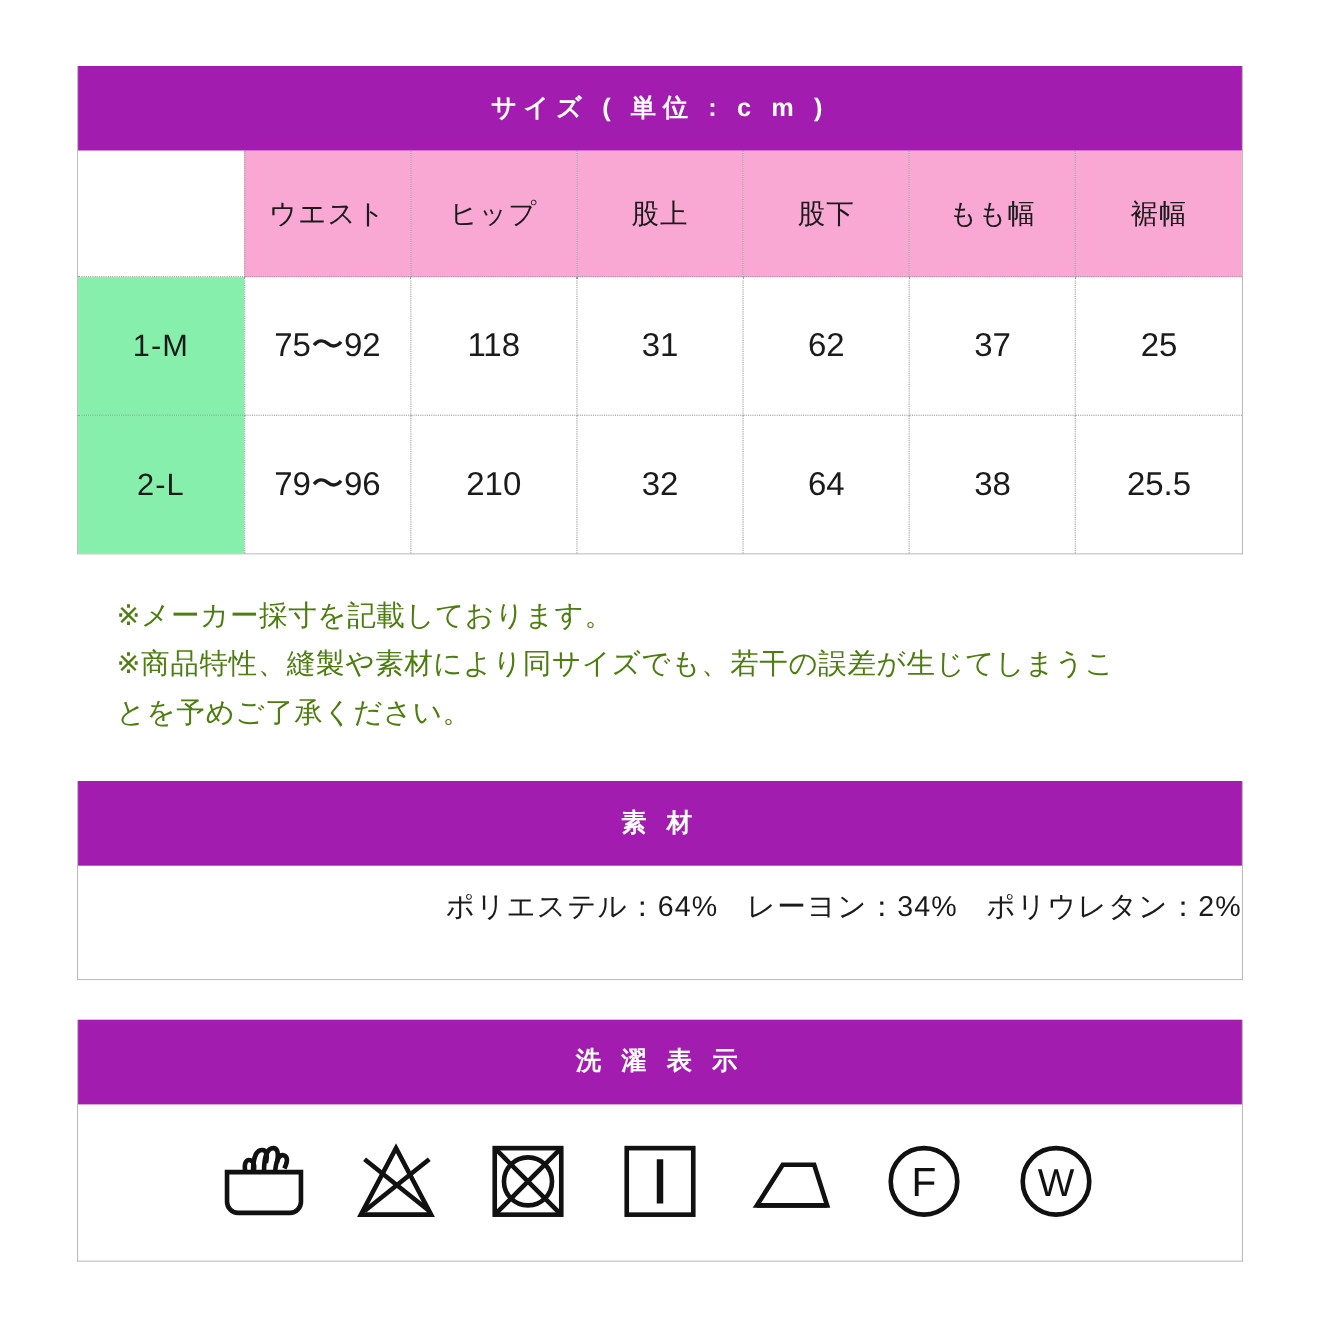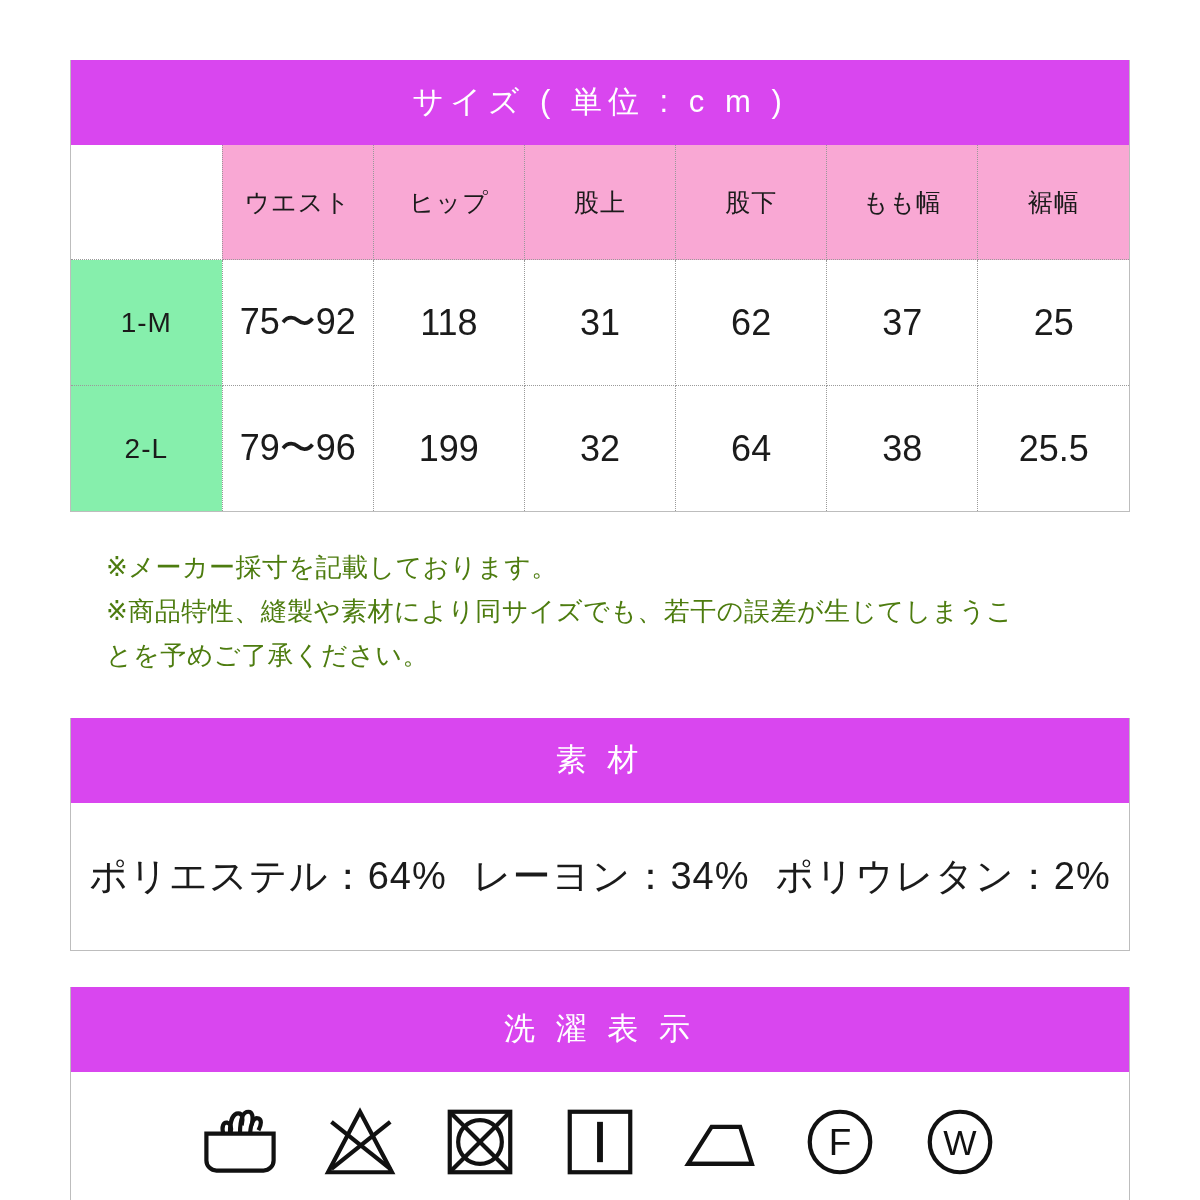--- a/index.html
+++ b/index.html
@@ -22,26 +22,26 @@
     width: 1060px;
   }
 
   
   .size-block {
     margin-top: 60px;
     border: 1px solid #bdbdbd;
     border-top: none;
   }
   .block-header {
-    background: #d946ef;
+    background: #a21caf;
     color: #ffffff;
     text-align: center;
-    font-weight: normal;
+    font-weight: bold;
     letter-spacing: 6px;
-    font-size: 31px;
+    font-size: 23px;
     line-height: 1;
     padding: 26px 0 28px 0;
   }
   table.size {
     width: 100%;
     border-collapse: collapse;
     table-layout: fixed;
   }
   table.size th, table.size td {
     text-align: center;
@@ -56,21 +56,21 @@
     border-bottom: 1px dotted #9a9a9a;
     font-size: 25px;
     letter-spacing: 1px;
   }
   table.size thead th:last-child { border-right: none; margin-top: 32px; }
   table.size thead th.corner { background: #ffffff; border-right: 1px dotted #9a9a9a; }
   table.size tbody td {
     height: 123px;
     border-right: 1px dotted #9a9a9a;
     border-bottom: 1px dotted #9a9a9a;
-    font-size: 36px;
+    font-size: 30px;
   }
   table.size tbody tr:last-child td { border-bottom: none; }
   table.size tbody td:last-child { border-right: none; }
   table.size tbody td.rowhead {
     background: #86efac;
     font-size: 28px;
     letter-spacing: 1px;
   }
 
   
@@ -85,24 +85,24 @@
   .notes p { margin: 0 0 2px 0; }
   .notes p.indent { text-indent: 0; }
 
   
   .material-block {
     margin-top: 42px;
     border: 1px solid #bdbdbd;
     border-top: none;
   }
   .material-body {
-    text-align: center;
-    font-size: 38px;
+    text-align: right;
+    font-size: 26px;
     color: #1b1b1b;
-    padding: 48px 0 48px 0;
+    padding: 20px 0 48px 0;
     letter-spacing: 1px;
   }
   .material-body .gap { display: inline-block; width: 26px; }
 
   
   .wash-block {
     margin-top: 36px;
     border: 1px solid #bdbdbd;
     border-top: none;
   }
@@ -140,21 +140,21 @@
           <td>75〜92</td>
           <td>118</td>
           <td>31</td>
           <td>62</td>
           <td>37</td>
           <td>25</td>
         </tr>
         <tr>
           <td class="rowhead">2-L</td>
           <td>79〜96</td>
-          <td>199</td>
+          <td>210</td>
           <td>32</td>
           <td>64</td>
           <td>38</td>
           <td>25.5</td>
         </tr>
       </tbody>
     </table>
   </section>
 
   <div class="notes">

